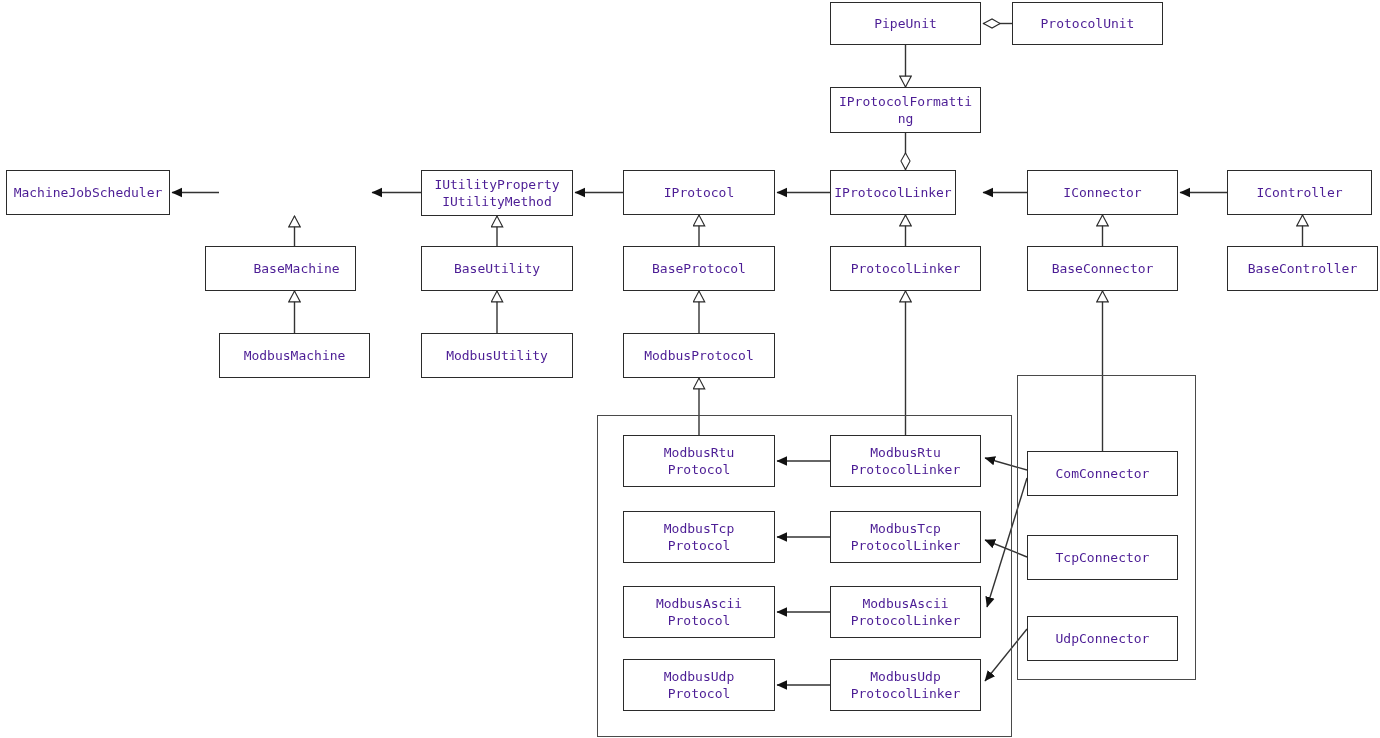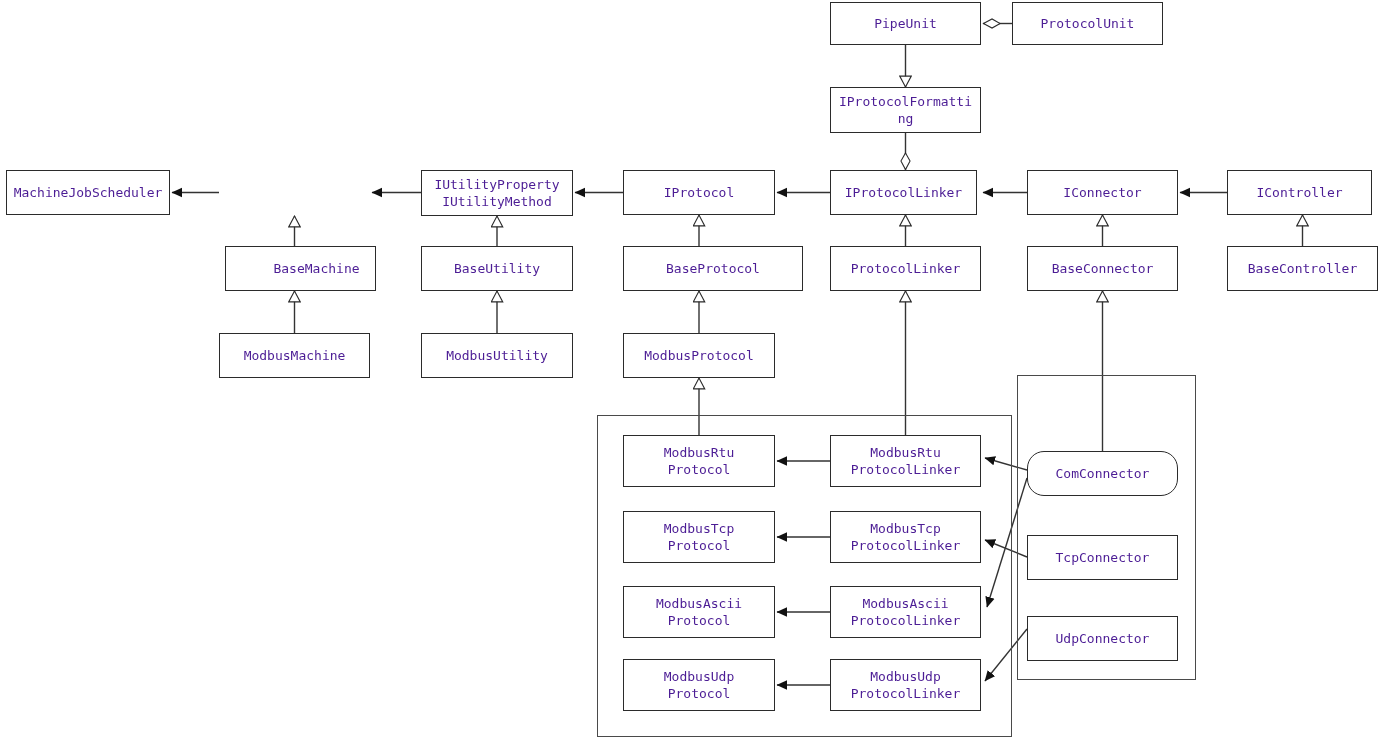--- a/index.html
+++ b/index.html
@@ -122,31 +122,31 @@
 ng</div>
 
   <div class="node" style="left:6px; top:170px; width:164px; height:45px;">MachineJobScheduler</div>
 
 
   <div class="node" style="left:421px; top:170px; width:152px; height:46px;">IUtilityProperty
 IUtilityMethod</div>
 
   <div class="node" style="left:623px; top:170px; width:152px; height:45px;">IProtocol</div>
 
-  <div class="node" style="left:830px; top:170px; width:147px; height:45px;">IProtocolLinker</div>
+  <div class="node" style="left:830px; top:170px; width:126px; height:45px;">IProtocolLinker</div>
 
   <div class="node" style="left:1027px; top:170px; width:151px; height:45px;">IConnector</div>
 
   <div class="node" style="left:1227px; top:170px; width:145px; height:45px;">IController</div>
 
-  <div class="node" style="left:225px; top:246px; width:151px; height:45px;padding-left:32px;">BaseMachine</div>
+  <div class="node" style="left:205px; top:246px; width:151px; height:45px;padding-left:32px;">BaseMachine</div>
 
   <div class="node" style="left:421px; top:246px; width:152px; height:45px;">BaseUtility</div>
 
-  <div class="node" style="left:623px; top:246px; width:180px; height:45px;">BaseProtocol</div>
+  <div class="node" style="left:623px; top:246px; width:152px; height:45px;">BaseProtocol</div>
 
   <div class="node" style="left:830px; top:246px; width:151px; height:45px;">ProtocolLinker</div>
 
   <div class="node" style="left:1027px; top:246px; width:151px; height:45px;">BaseConnector</div>
 
   <div class="node" style="left:1227px; top:246px; width:151px; height:45px;">BaseController</div>
 
   <div class="node" style="left:219px; top:333px; width:151px; height:45px;">ModbusMachine</div>
 
   <div class="node" style="left:421px; top:333px; width:152px; height:45px;">ModbusUtility</div>
@@ -170,19 +170,19 @@
 
   <div class="node" style="left:830px; top:511px; width:151px; height:52px;">ModbusTcp
 ProtocolLinker</div>
 
   <div class="node" style="left:830px; top:586px; width:151px; height:52px;">ModbusAscii
 ProtocolLinker</div>
 
   <div class="node" style="left:830px; top:659px; width:151px; height:52px;">ModbusUdp
 ProtocolLinker</div>
 
-  <div class="node" style="left:1027px; top:451px; width:151px; height:45px;border-radius:17px;">ComConnector</div>
+  <div class="node" style="left:1027px; top:451px; width:151px; height:45px;">ComConnector</div>
 
   <div class="node" style="left:1027px; top:535px; width:151px; height:45px;">TcpConnector</div>
 
   <div class="node" style="left:1027px; top:616px; width:151px; height:45px;">UdpConnector</div>
 
 </div>
 
 </body></html>

